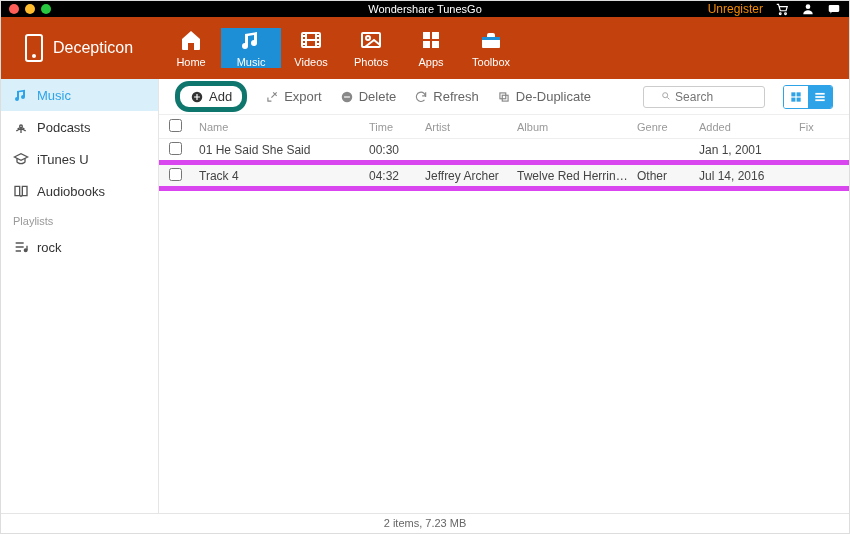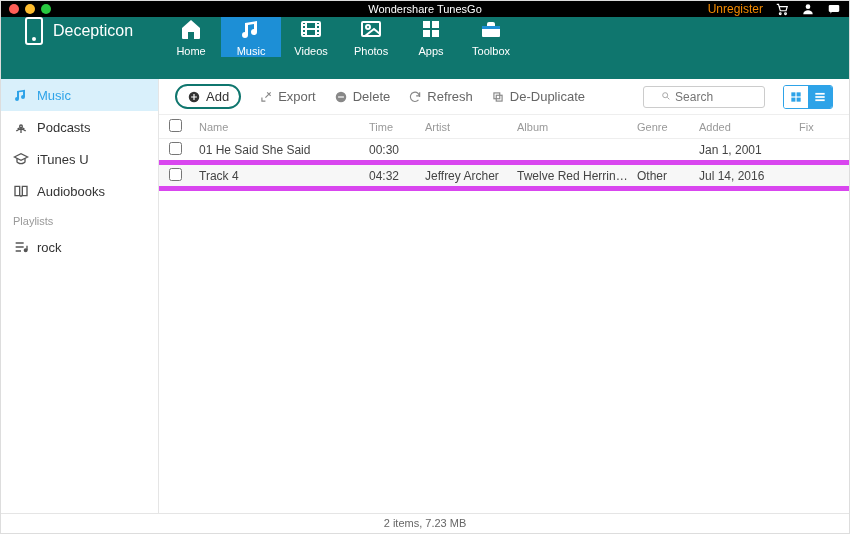--- a/index.html
+++ b/index.html
@@ -8,21 +8,21 @@
 .traffic { display: flex; gap: 6px; }
 .dot { width: 10px; height: 10px; border-radius: 50%; }
 .dot.red { background: #ff5f57; }
 .dot.yellow { background: #ffbd2e; }
 .dot.green { background: #28c940; }
 .app-title { position: absolute; left: 50%; transform: translateX(-50%); color: #fff; font-size: 11px; }
 .titleright { margin-left: auto; display: flex; align-items: center; gap: 12px; color: #fff; }
 .titleright .unreg { color: #f58b00; font-size: 12px; }
 .titleright .ticon { width: 14px; height: 14px; display: inline-block; }
 
-.topbar { height: 62px; background: #0f766e; display: flex; align-items: flex-start; }
+.topbar { height: 62px; background: #c2410c; display: flex; align-items: center; }
 .device { display: flex; align-items: center; gap: 10px; padding: 0 28px 0 24px; color: #fff; font-size: 16px; }
 .device .phone { width: 18px; height: 28px; border: 2px solid #fff; border-radius: 3px; position: relative; }
 .device .phone::after { content: ""; position: absolute; bottom: 2px; left: 50%; transform: translateX(-50%); width: 4px; height: 4px; background: #fff; border-radius: 50%; }
 
 .tabs { display: flex; }
 .tab { width: 60px; display: flex; flex-direction: column; align-items: center; justify-content: center; gap: 4px; color: #fff; cursor: pointer; }
 .tab.active { background: #1d8fd6; }
 .tab .ticon { width: 24px; height: 24px; }
 .tab .tlabel { font-size: 11px; }
 
@@ -30,21 +30,21 @@
 .sidebar { width: 160px; border-right: 1px solid #e5e5e5; background: #fff; }
 .sb-item { display: flex; align-items: center; gap: 8px; padding: 8px 12px; cursor: pointer; font-size: 13px; color: #333; }
 .sb-item.active { background: #d9f0fb; color: #2ea3e8; font-weight: 500; }
 .sb-icon { width: 16px; height: 16px; display: inline-flex; align-items: center; justify-content: center; }
 .sb-section { font-size: 11px; color: #999; padding: 8px 12px 4px; }
 
 .content { flex: 1; display: flex; flex-direction: column; }
 .toolbar { height: 36px; display: flex; align-items: center; gap: 18px; padding: 0 16px; border-bottom: 1px solid #eee; }
 .tbtn { display: flex; align-items: center; gap: 5px; color: #666; cursor: pointer; font-size: 13px; }
 .tbtn .ticon { width: 14px; height: 14px; }
-.tbtn.add-highlight { border: 2px solid #0f766e; border-radius: 14px; padding: 3px 10px; color: #333; justify-content: flex-end; }
+.tbtn.add-highlight { border: 5px solid #0f766e; border-radius: 14px; padding: 3px 10px; color: #333; justify-content: flex-end; }
 .toolbar .spacer { flex: 1; }
 .search { width: 122px; height: 22px; border: 1px solid #ccc; border-radius: 3px; display: flex; align-items: center; padding: 0 17px; gap: 4px; }
 .search input { border: none; outline: none; width: 100%; font-size: 12px; color: #666; }
 .viewswitch { display: flex; border: 1px solid #2ea3e8; border-radius: 3px; overflow: hidden; }
 .viewbtn { width: 24px; height: 22px; display: flex; align-items: center; justify-content: center; background: #fff; cursor: pointer; }
 .viewbtn.active { background: #2ea3e8; }
 
 .thead { display: flex; align-items: center; height: 24px; padding: 0 10px; color: #999; font-size: 11px; border-bottom: 1px solid #eee; }
 .col-chk { width: 30px; }
 .col-name { width: 170px; }

